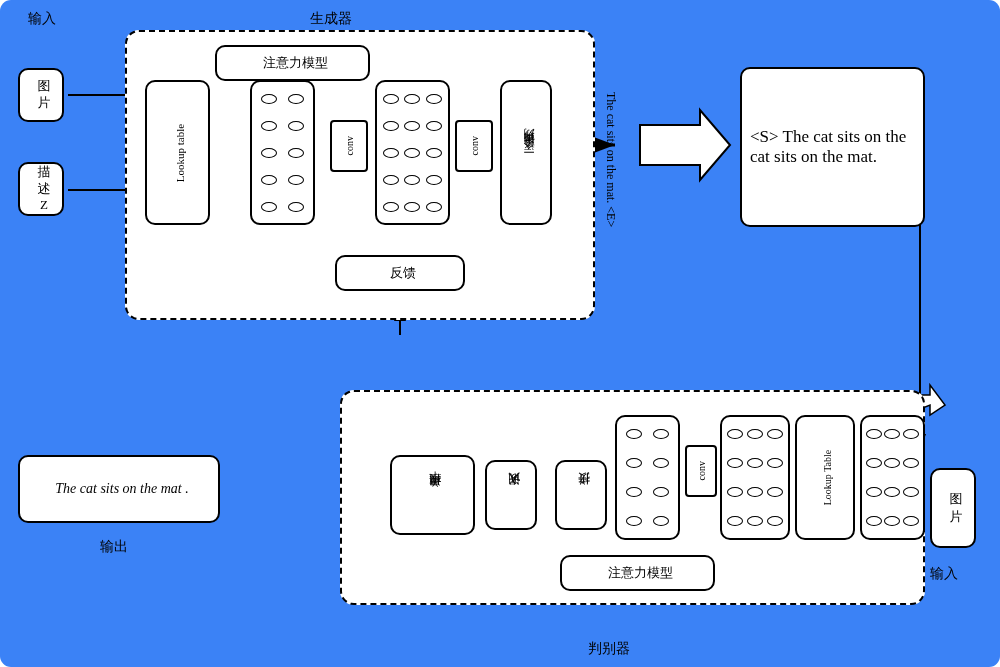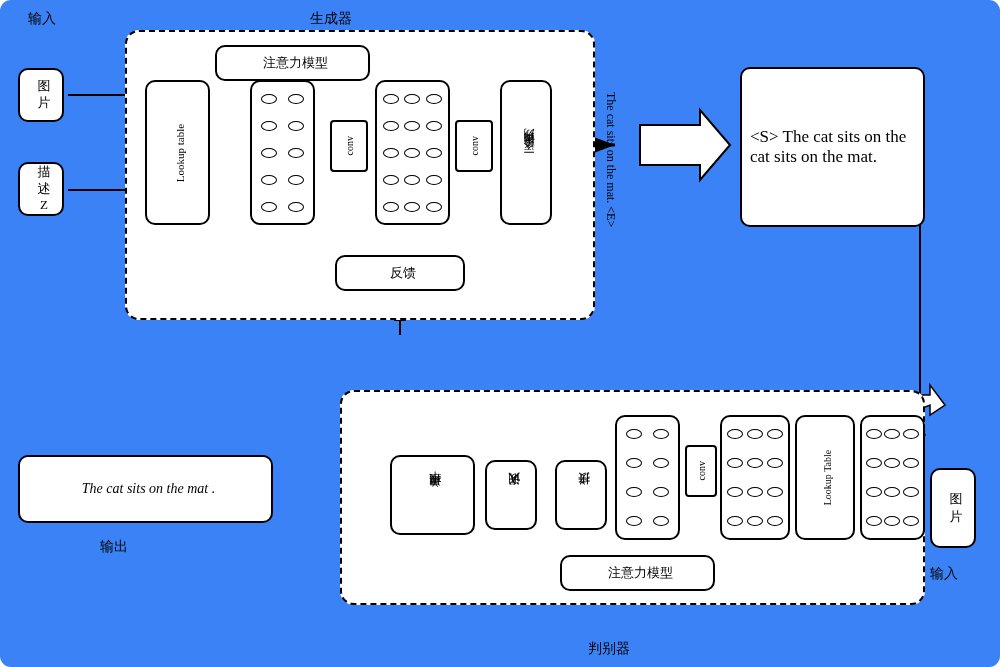--- a/index.html
+++ b/index.html
@@ -281,21 +281,21 @@
   </div>
 
   <div class="box rounded" style="left:485px; top:460px; width:52px; height:70px;">
     <span style="writing-mode:vertical-rl; transform:rotate(180deg); font-size:12px;">词嵌入</span>
   </div>
 
   <div class="box rounded" style="left:390px; top:455px; width:85px; height:80px;">
     <span style="writing-mode:vertical-rl; transform:rotate(180deg); font-size:12px; letter-spacing:1px;">单词模率</span>
   </div>
 
-  <div class="box italic rounded" style="left:18px; top:455px; width:255px; height:68px; font-size:14px;">
+  <div class="box italic rounded" style="left:18px; top:455px; width:202px; height:68px; font-size:14px;">
     <span>The cat sits on the mat .</span>
   </div>
 
   <div class="label" style="left:100px; top:538px;text-align:center;">输出</div>
 
   <div class="box rounded" style="left:930px; top:468px; width:46px; height:80px; font-size:13px;">
     <span>图<br>片</span>
   </div>
 
   <div class="label" style="left:930px; top:565px;">输入</div>

